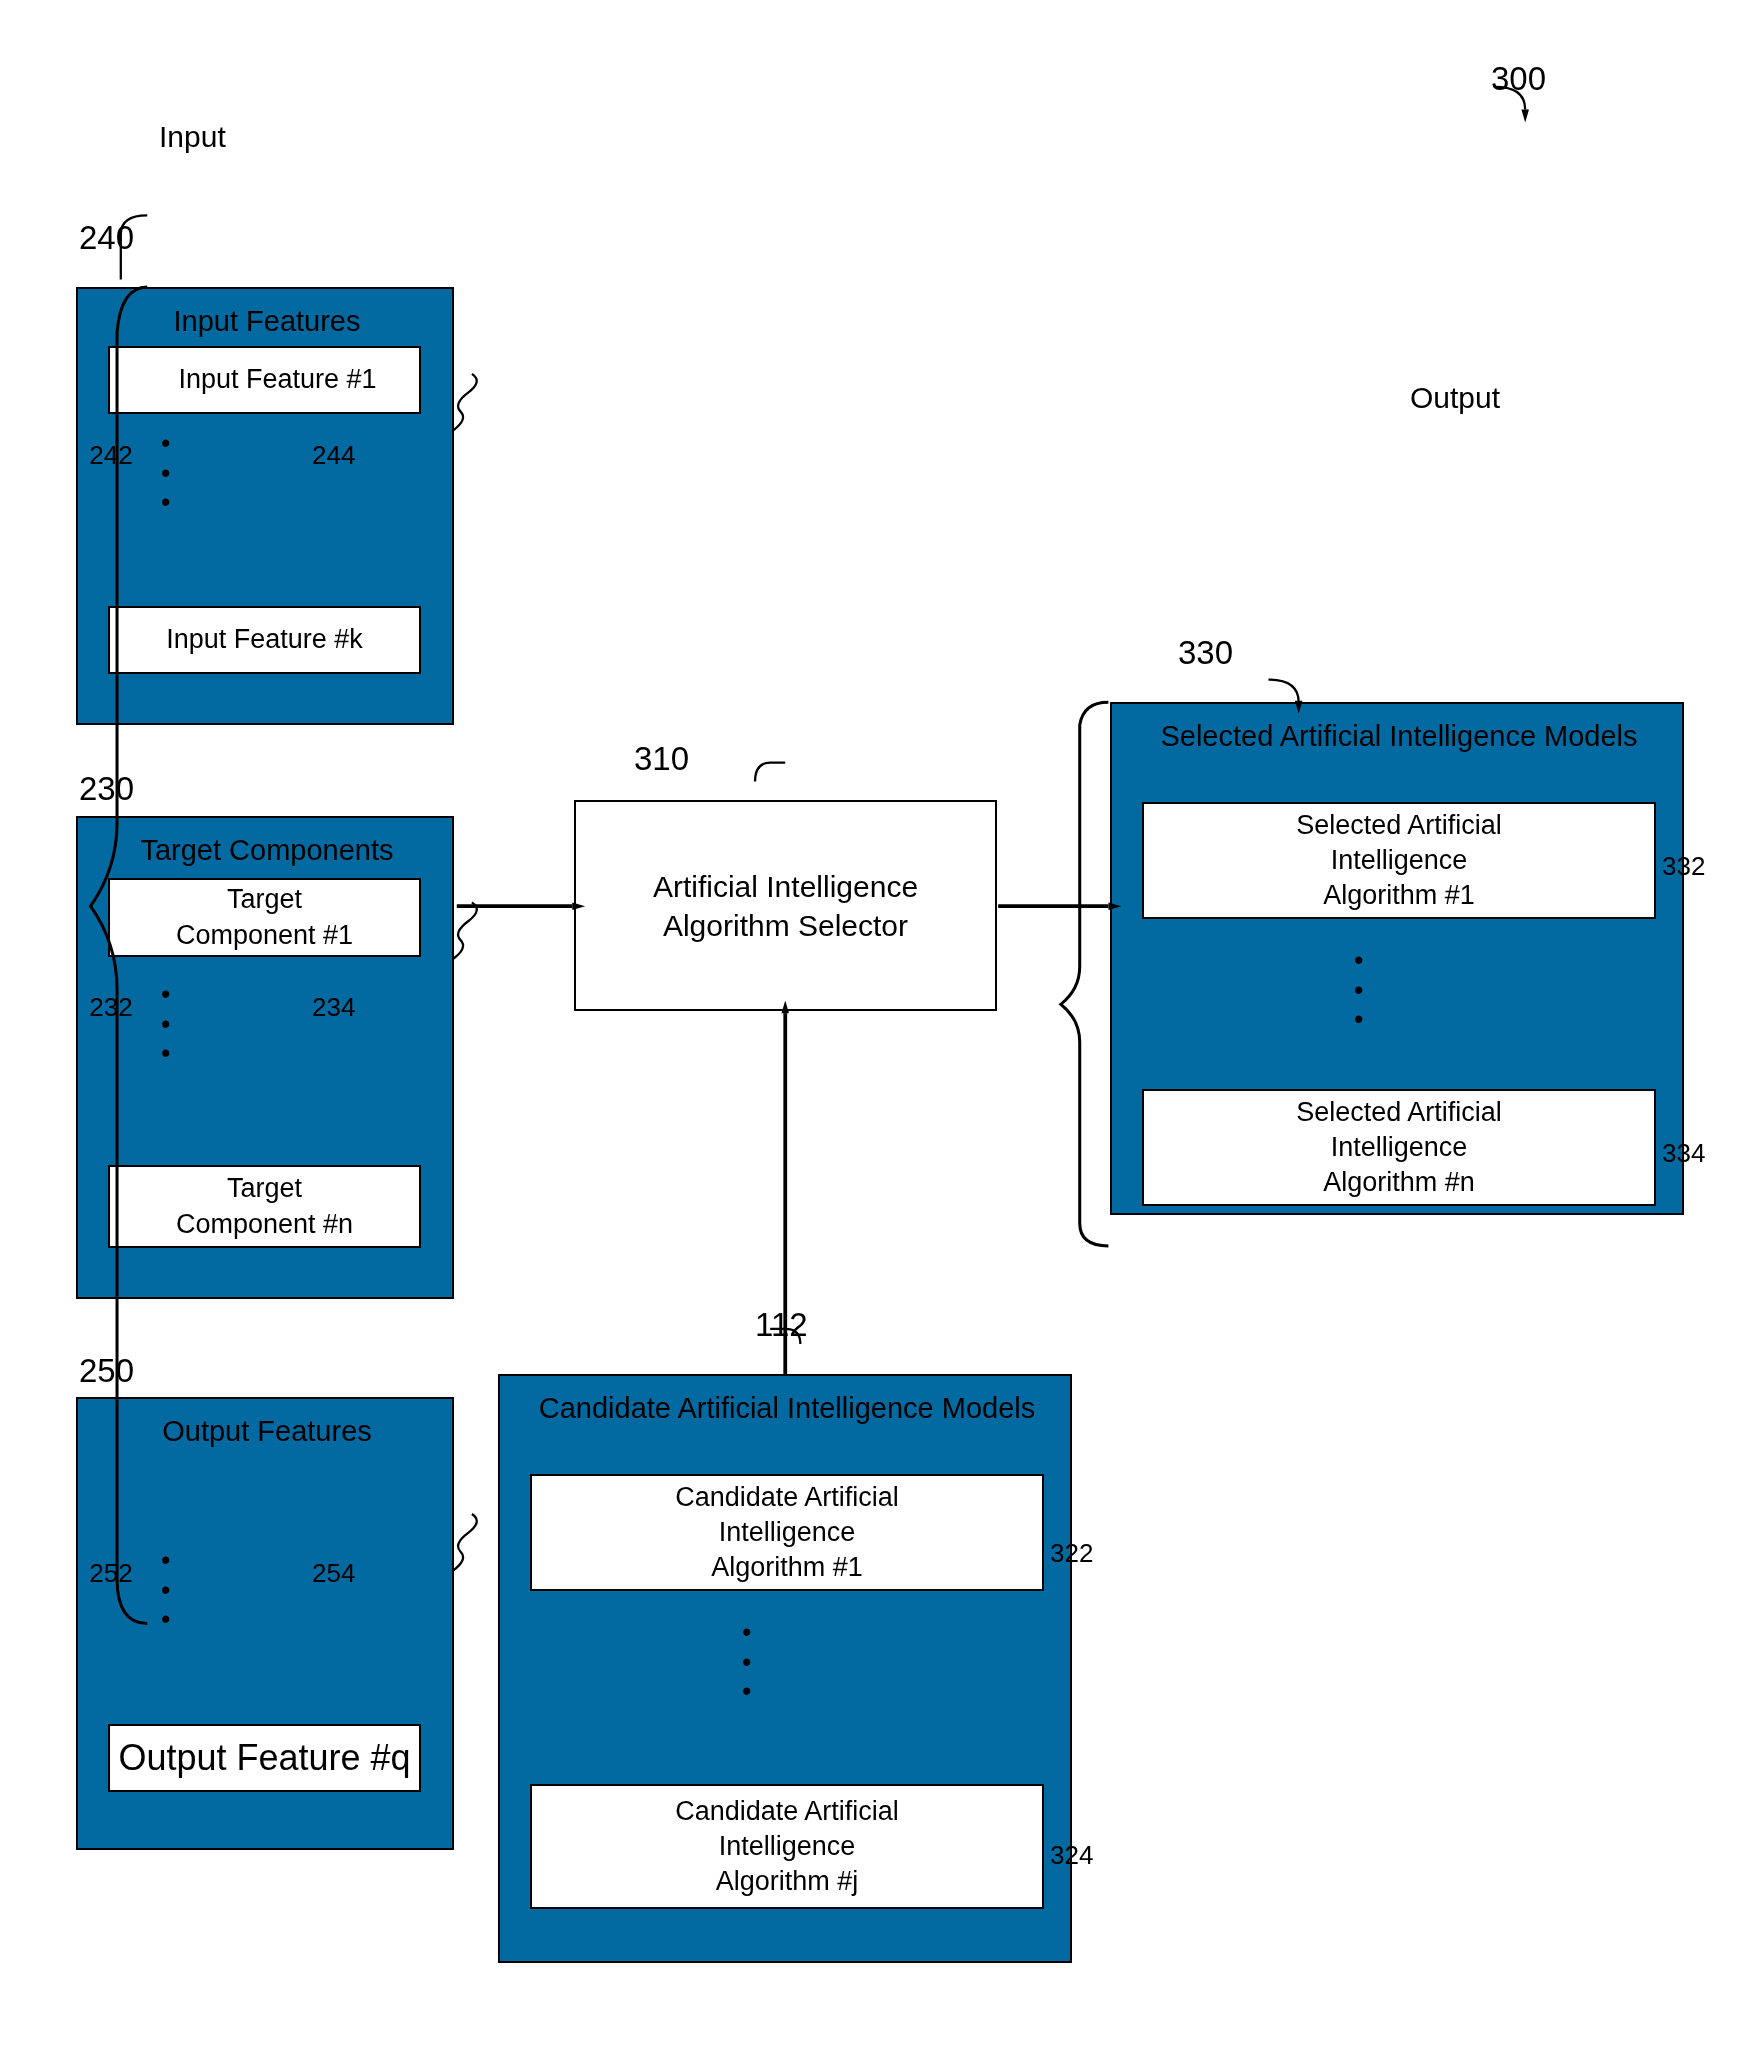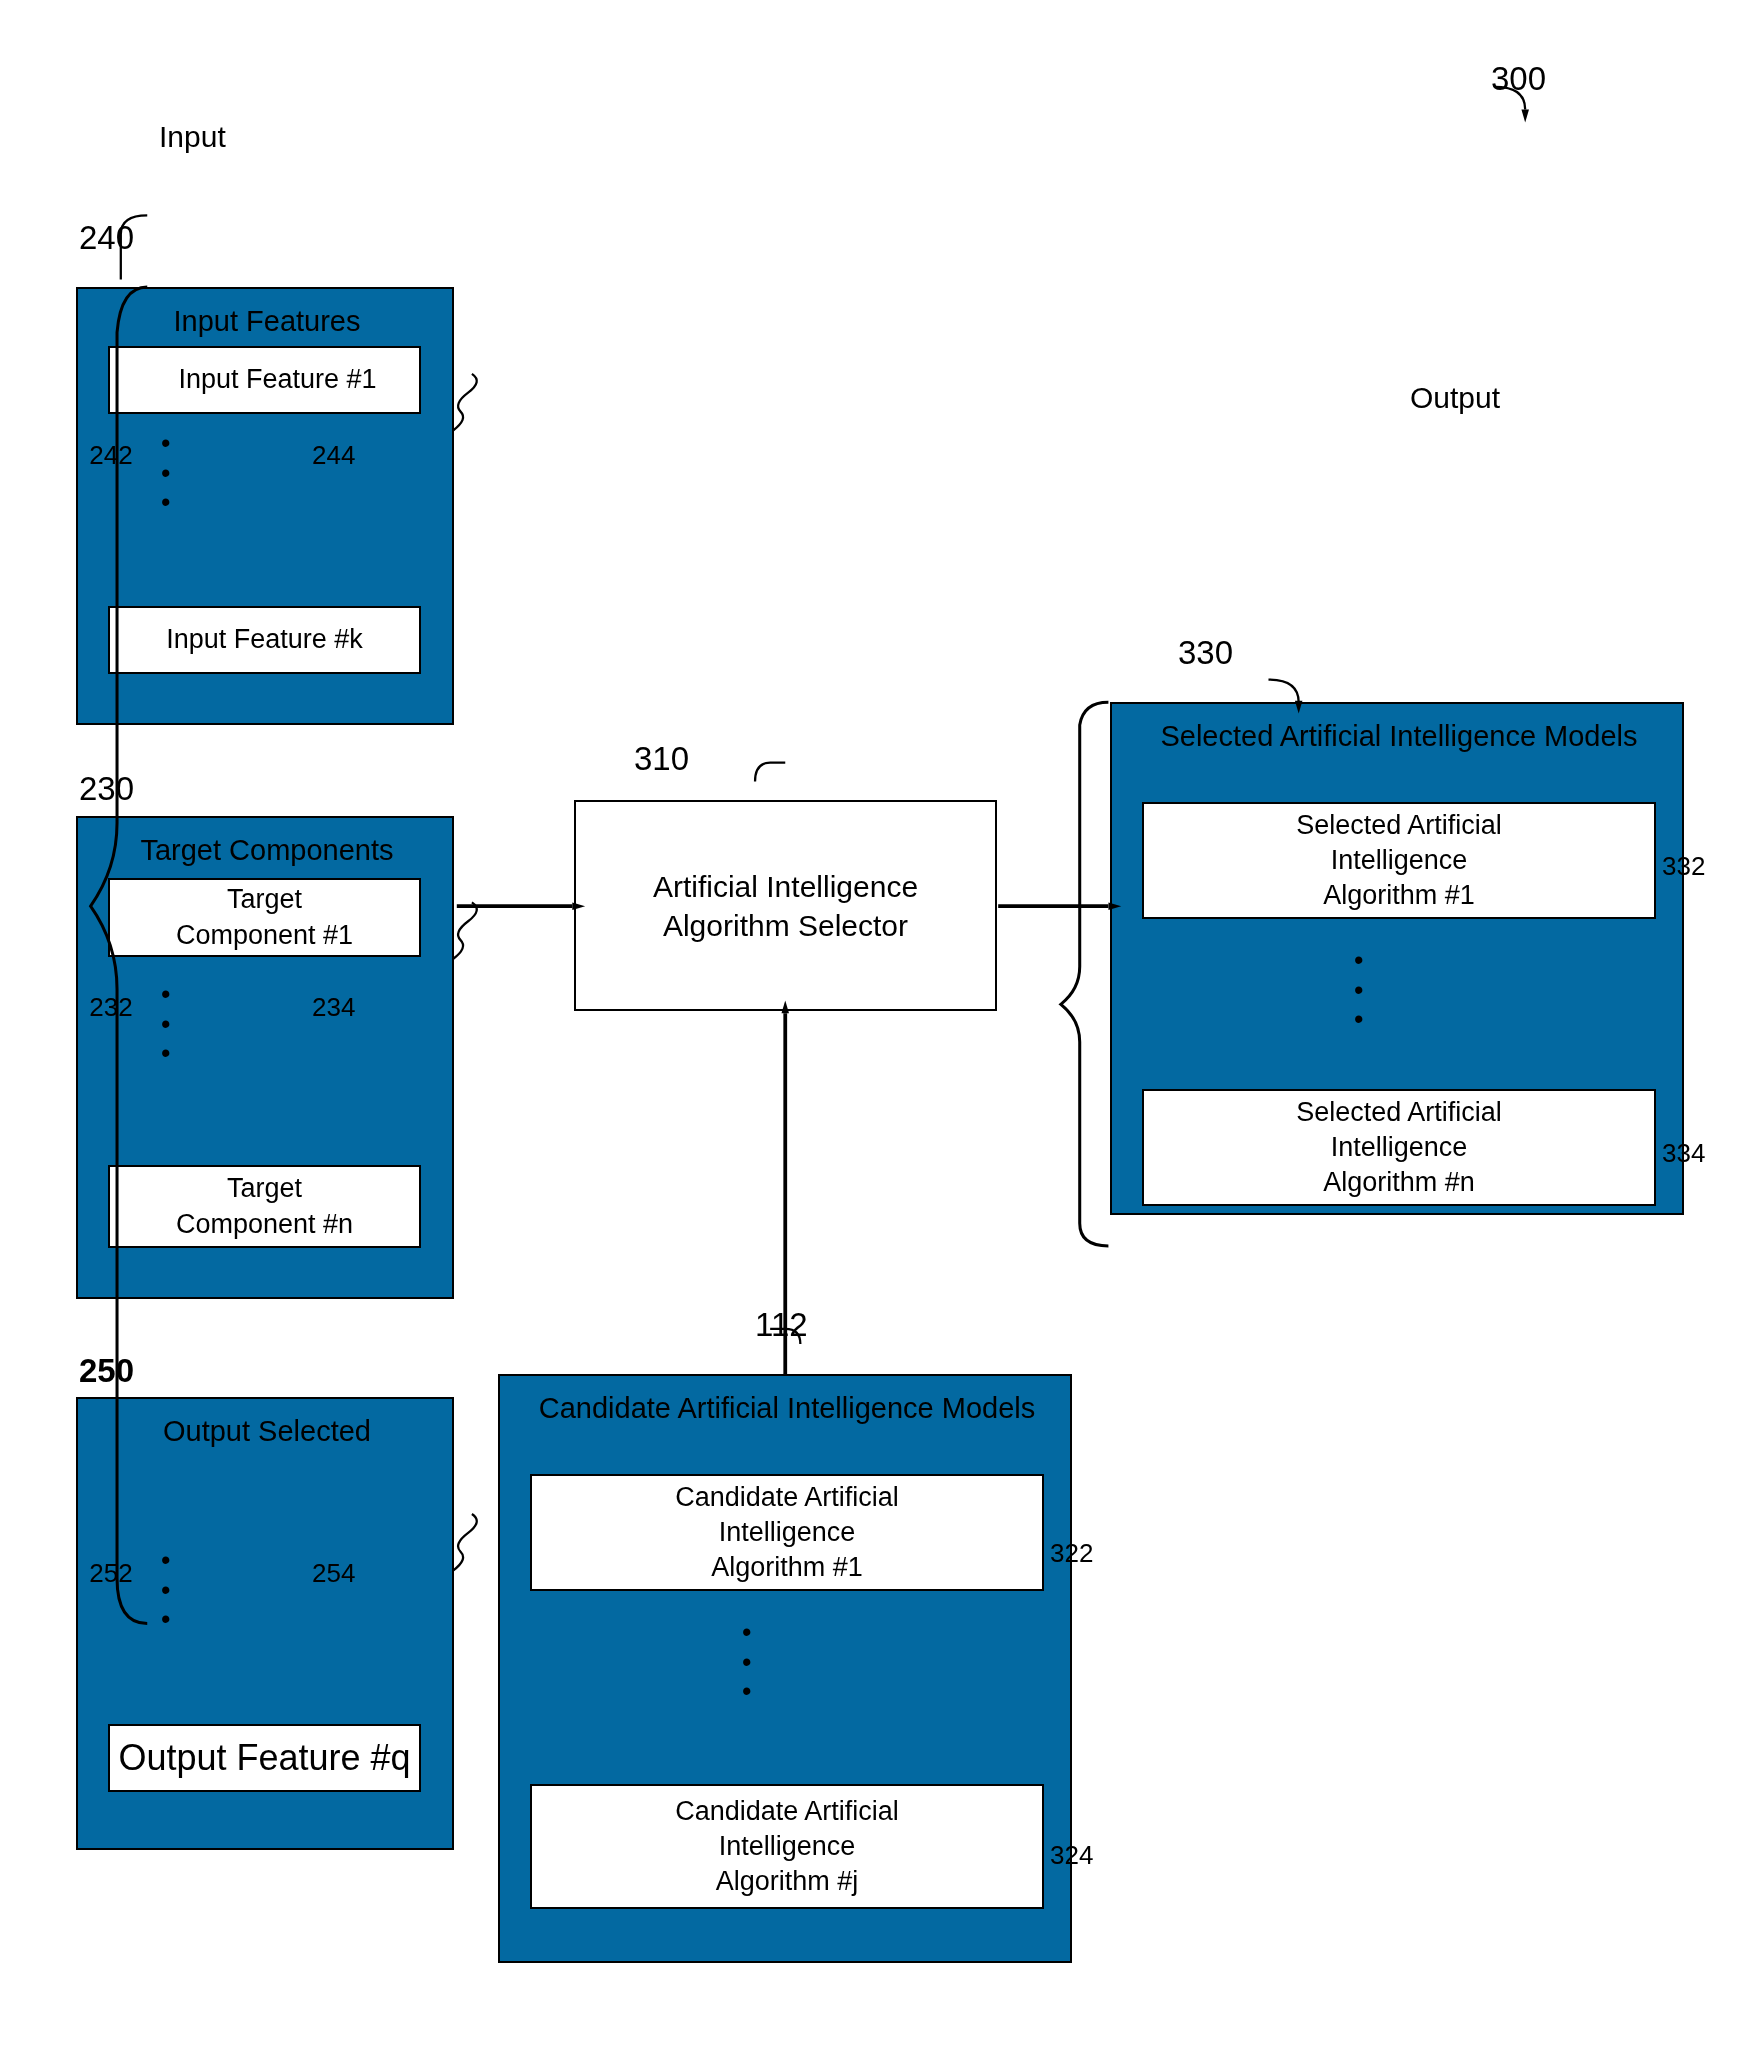--- a/index.html
+++ b/index.html
@@ -86,24 +86,24 @@
     <div class="box" style="top:60px; left:30px; width:313px; height:79px; font-size:27px;">Target<br>Component #1</div>
 
     <div class="label" style="top:162px; left:83px; font-size:27px; line-height:1.1;">•<br>•<br>•</div>
 
     <div class="ref-num" style="top:174px; left:11.3px; font-size:26px;">232</div>
     <div class="ref-num" style="top:174px; left:234px; font-size:26px;">234</div>
 
     <div class="box" style="top:347px; left:30px; width:313px; height:83px; font-size:27px;">Target<br>Component #n</div>
   </div>
 
-  <div class="ref-num" style="top:1352px; left:79px;font-weight:bold;">250</div>
+  <div class="ref-num" style="top:1352px; left:79px;">250</div>
 
   <div class="box-outer" style="top:1397px; left:76px; width:378px; height:453px;">
-    <div class="label" style="top:13.6px; left:0; width:378px; text-align:center; font-size:29px;">Output Selected</div>
+    <div class="label" style="top:13.6px; left:0; width:378px; text-align:center; font-size:29px;">Output Features</div>
 
 
     <div class="label" style="top:147px; left:83px; font-size:27px; line-height:1.1;">•<br>•<br>•</div>
 
     <div class="ref-num" style="top:159px; left:11.3px; font-size:26px;">252</div>
     <div class="ref-num" style="top:159px; left:234px; font-size:26px;">254</div>
 
     <div class="box" style="top:325px; left:30px; width:313px; height:68px; font-size:36px;">Output Feature #q</div>
   </div>
 

